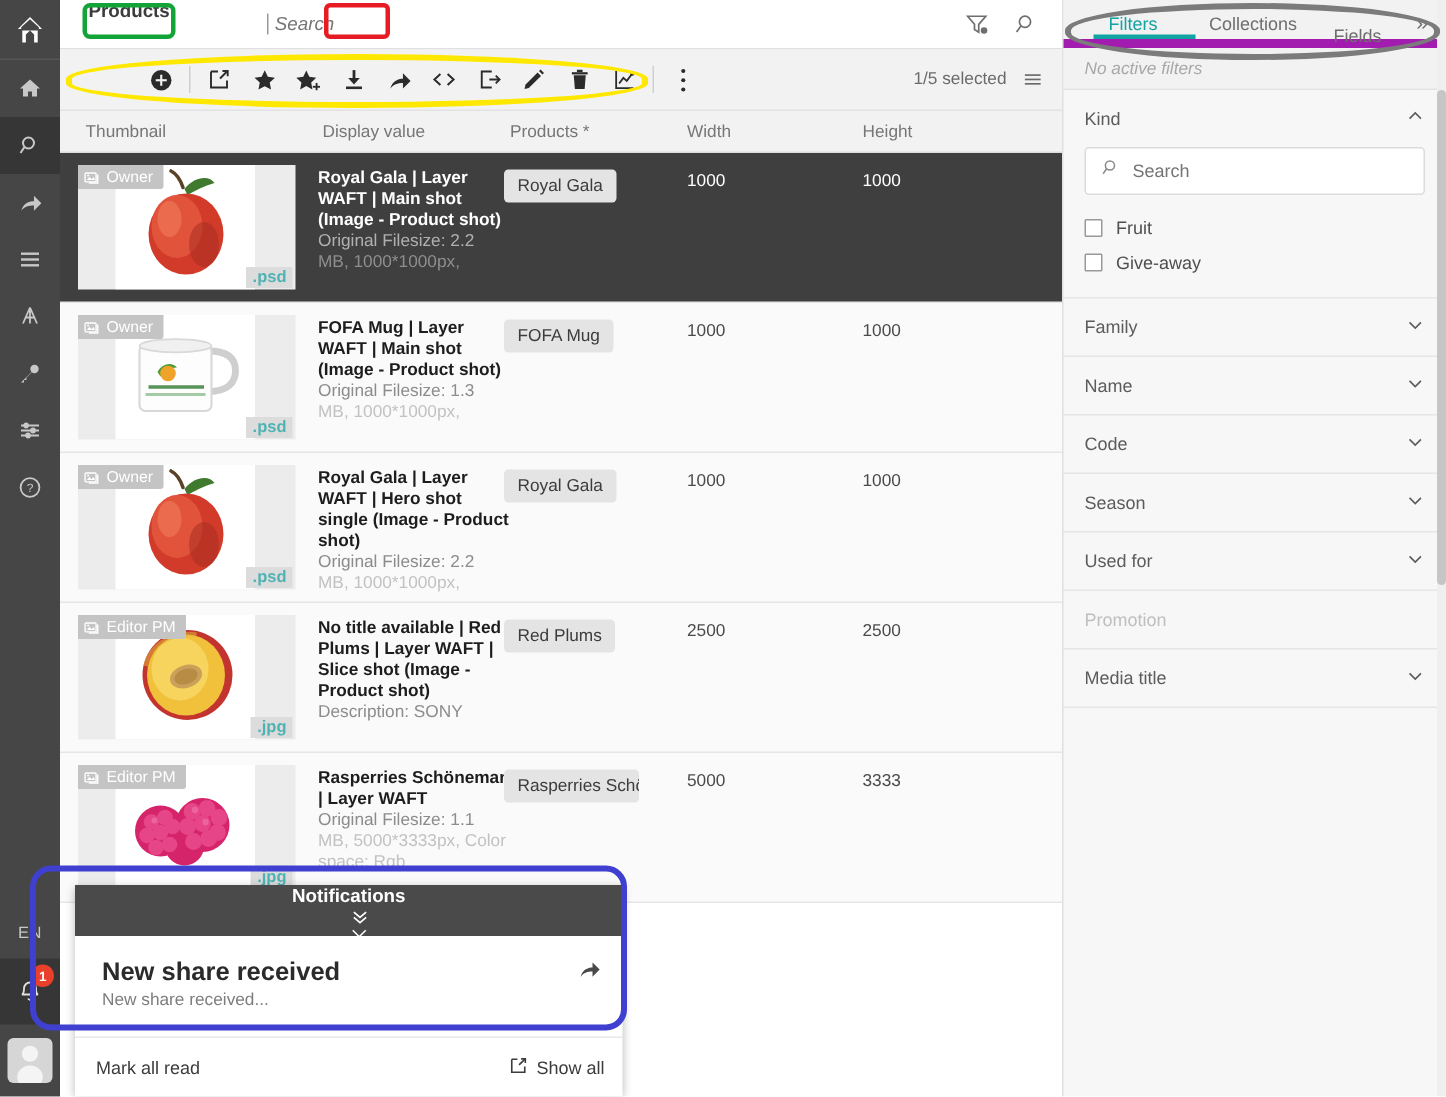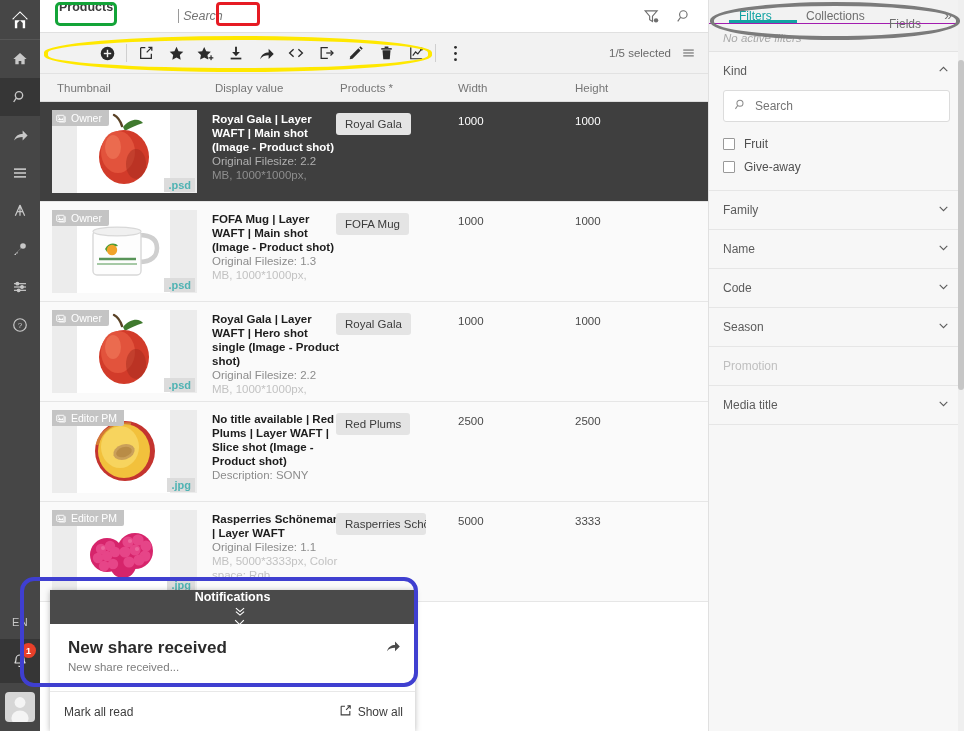--- a/index.html
+++ b/index.html
@@ -142,22 +142,22 @@
   .c-width  { left: 418px; top: 13px; font-size: 11.5px; color: #4a4a4a; }
   .c-height { left: 535px; top: 13px; font-size: 11.5px; color: #4a4a4a; }
   .row.selected .c-width, .row.selected .c-height { color: #ffffff; }
 
   
   .rightpanel {
     position: absolute; left: 708px; top: 0; width: 256px; height: 731px;
     background: #f7f7f7; border-left: 1px solid #e0e0e0;
   }
   .tabbar {
-    height: 24px; display: flex; align-items: center;
-    background: #f2f2f2; border-bottom: 1px solid #a21caf; position: relative;
+    height: 32px; display: flex; align-items: center;
+    background: #f2f2f2; border-bottom: 6px solid #a21caf; position: relative;
   }
   .tab {
     font-size: 12px; color: #6e6e6e; cursor: pointer; position:absolute; top:9px;
   }
   .tab.active { color: #12a3a3; }
   .tab-0 { left: 30px; } .tab-1 { left: 97px; } .tab-2 { left: 180px; margin-top: 8px; }
   .tab-underline { position:absolute; left:20px; bottom:0; width:68px; height:3px; background:#12a3a3; }
   .tab-more { position:absolute; right:12px; top:7px; color:#6e6e6e; font-size:14px; cursor:pointer; }
   .noactive {
     height: 28px; display:flex; align-items:center; padding-left: 14px;
@@ -698,20 +698,28 @@
     </div>
         </div>
         <div class="fgroup">
           <div class="fhead">
       <span>Season</span>
       <span class="chev"><svg width="13" height="13" viewBox="0 0 24 24" fill="none" stroke="currentColor" stroke-width="2">
                 <path d="M5 9 L12 16 L19 9"></path>
               </svg></span>
     </div>
         </div>
+        <div class="fgroup">
+          <div class="fhead">
+      <span>Used for</span>
+      <span class="chev"><svg width="13" height="13" viewBox="0 0 24 24" fill="none" stroke="currentColor" stroke-width="2">
+                <path d="M5 9 L12 16 L19 9"></path>
+              </svg></span>
+    </div>
+        </div>
         <div class="fgroup disabled">
           <div class="fhead">
       <span>Promotion</span>
 
     </div>
         </div>
         <div class="fgroup">
           <div class="fhead">
       <span>Media title</span>
       <span class="chev"><svg width="13" height="13" viewBox="0 0 24 24" fill="none" stroke="currentColor" stroke-width="2">

